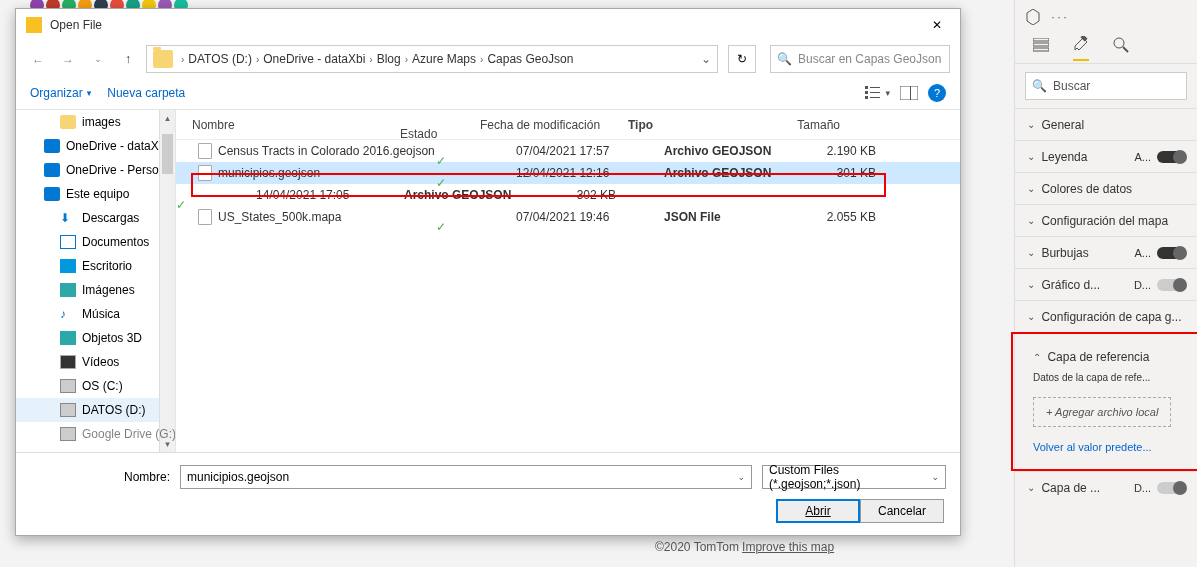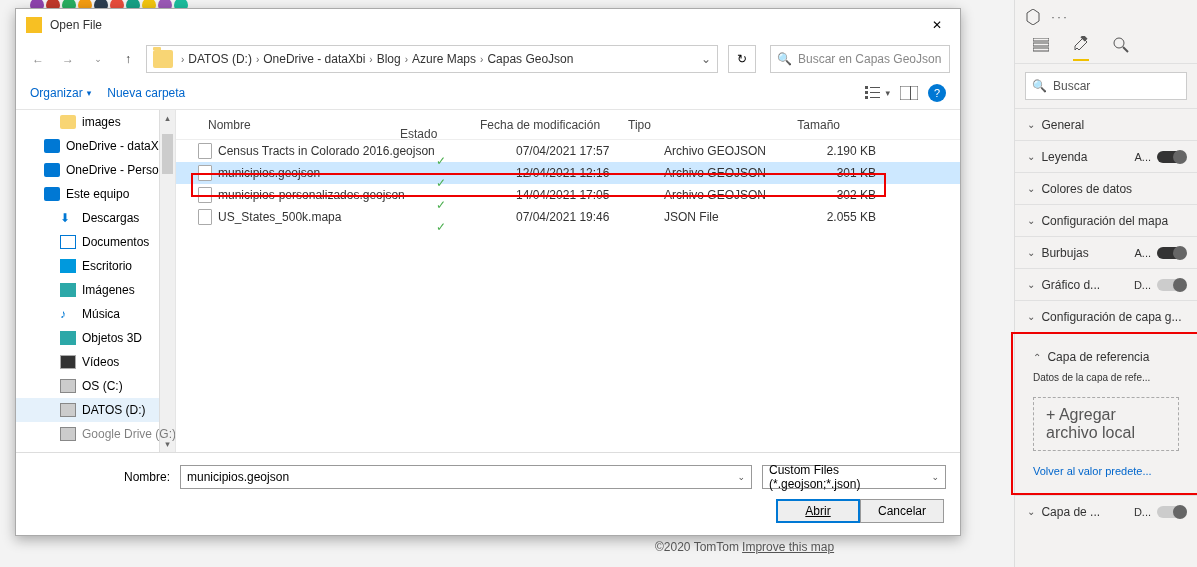--- a/index.html
+++ b/index.html
@@ -40,24 +40,24 @@
 .sb-imgs{background:#2ca8a8;}
 .sb-music{color:#0078d4;}
 .sb-3d{background:#2ca8a8;}
 .sb-video{background:#333;border:1px solid #aaa;}
 .sb-disk{background:#ccc;border:1px solid #888;}
 .scrollbar-stub{position:absolute;right:0;top:0;width:16px;height:100%;background:#f0f0f0;border-left:1px solid #ddd;}
 .scrollbar-stub .thumb{position:absolute;left:2px;right:2px;top:24px;height:40px;background:#ccc;}
 .scrollbar-stub .arr{position:absolute;left:0;right:0;height:16px;display:flex;align-items:center;justify-content:center;color:#666;font-size:9px;}
 .filelist{flex:1;display:flex;flex-direction:column;}
 .fl-head{display:flex;height:30px;align-items:center;border-bottom:1px solid #eee;color:#444;}
-.col-name{width:224px;padding-left:32px;}
+.col-name{width:224px;padding-left:16px;}
 .col-estado{width:80px;margin-top:19px;}
 .col-fecha{width:148px;}
-.col-tipo{width:142px;}
+.col-tipo{width:142px;font-weight:bold;}
 .col-tam{width:80px;text-align:right;padding-right:10px;}
 .fl-row{display:flex;height:22px;align-items:center;color:#333;}
 .fl-row.sel{background:#cde8ff;}
 .fl-row .fname{display:flex;align-items:center;gap:6px;padding-left:22px;width:260px;}
 .file-icon{width:14px;height:16px;background:#fff;border:1px solid #aaa;border-radius:1px;flex-shrink:0;}
 .check{color:#4caf50;}
 .hl-red{position:absolute;border:2px solid #e00;pointer-events:none;}
 .hl-file{left:175px;top:164px;width:695px;height:24px;}
 .bottombar{border-top:1px solid #ddd;padding:12px 14px;display:flex;flex-direction:column;gap:10px;}
 .namerow{display:flex;align-items:center;gap:10px;}
@@ -77,21 +77,21 @@
 .panel-search{margin:8px 10px;height:28px;border:1px solid #ccc;background:#fff;display:flex;align-items:center;padding:0 6px;gap:6px;color:#555;}
 .section{border-top:1px solid #e0e0e0;padding:8px 12px;display:flex;align-items:center;gap:6px;color:#333;min-height:32px;}
 .section .chev{color:#555;font-size:10px;}
 .section .label{flex:1;overflow:hidden;text-overflow:ellipsis;white-space:nowrap;}
 .section .val{color:#333;font-size:11px;}
 .toggle{width:28px;height:12px;background:#333;border-radius:6px;position:relative;}
 .toggle:after{content:"";position:absolute;right:-2px;top:-1px;width:14px;height:14px;background:#666;border-radius:50%;}
 .toggle.off{background:#ccc;}
 .section.expanded{flex-direction:column;align-items:flex-start;gap:8px;}
 .ref-box{border:2px solid #e00;padding:8px;margin:0 -4px;}
-.add-btn{border:1px dashed #aaa;padding:8px 12px;color:#555;margin:6px 0;font-size:16px;}
+.add-btn{border:1px dashed #aaa;padding:8px 12px;color:#555;margin:6px 0;font-size:11px;font-style:italic;}
 .reset-link{color:#0066cc;font-size:11px;}
 .footer-note{position:absolute;left:655px;top:540px;font-size:11px;color:#555;}
 .footer-note u{text-decoration:underline;}
 .top-colors{position:absolute;left:30px;top:-2px;right:220px;height:10px;display:flex;gap:2px;overflow:hidden;}
 .top-colors span{width:14px;height:14px;border-radius:50%;}
 </style>
 </head>
 <body>
 
 <div class="top-colors">
@@ -252,24 +252,20 @@
             <div class="fname col-name">
               <div class="file-icon"></div>
               <span>municipios.geojson</span>
             </div>
             <div class="col-estado check">✓</div>
             <div class="col-fecha">12/04/2021 12:16</div>
             <div class="col-tipo">Archivo GEOJSON</div>
             <div class="col-tam">301 KB</div>
           </div>
           <div class="fl-row">
-            <div class="fname col-name">
-              <div class="file-icon"></div>
-              <span>municipios-personalizados.geojson</span>
-            </div>
             <div class="col-estado check">✓</div>
             <div class="col-fecha">14/04/2021 17:05</div>
             <div class="col-tipo">Archivo GEOJSON</div>
             <div class="col-tam">302 KB</div>
           </div>
           <div class="fl-row">
             <div class="fname col-name">
               <div class="file-icon"></div>
               <span>US_States_500k.mapa</span>
             </div>

